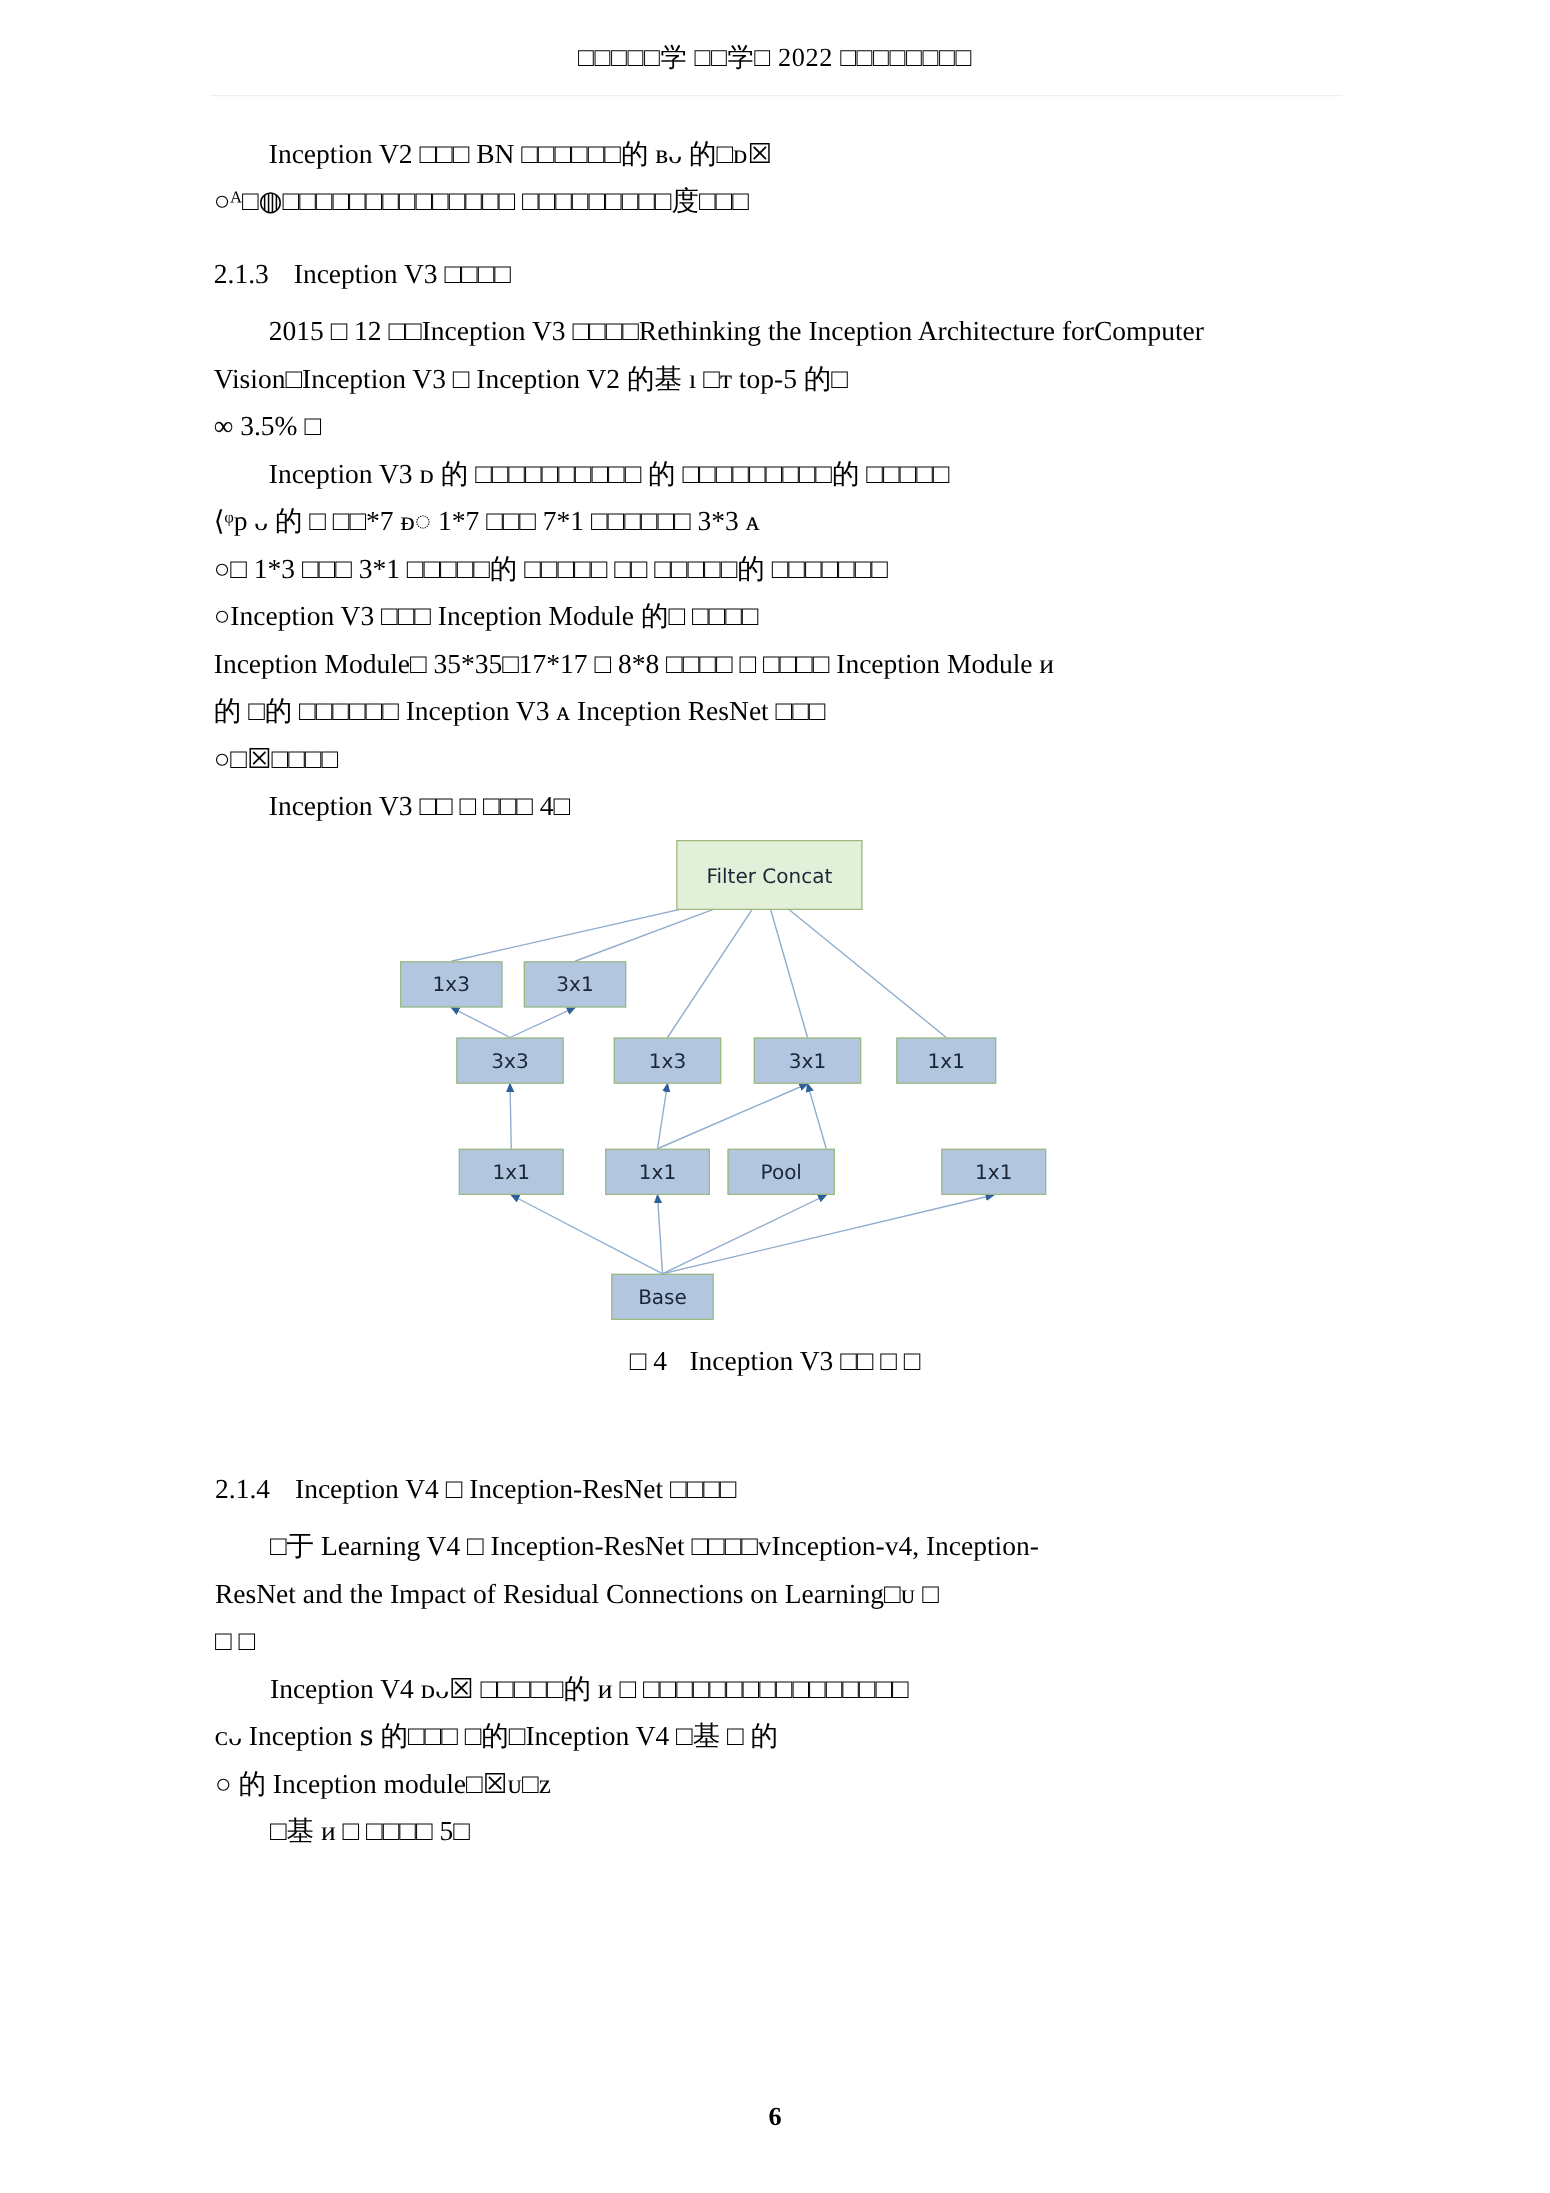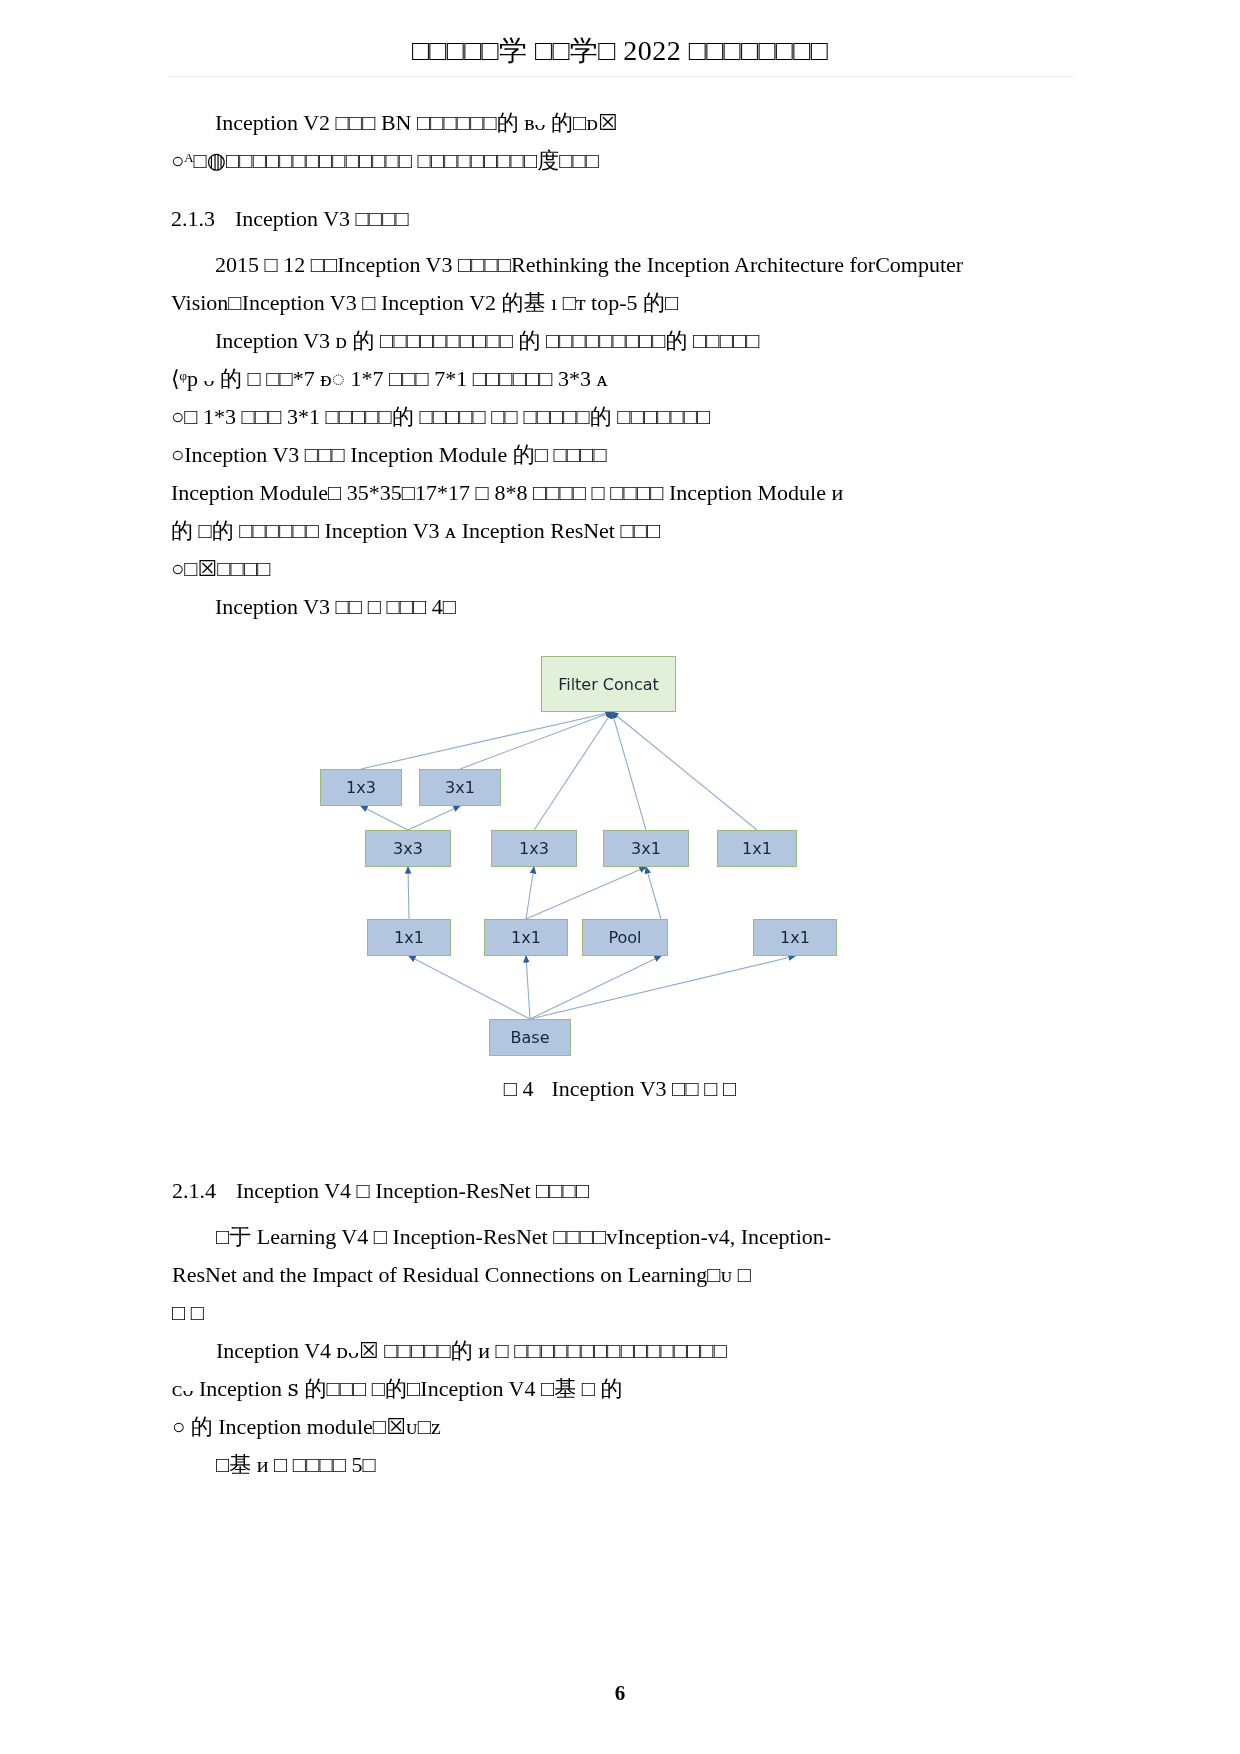--- a/index.html
+++ b/index.html
@@ -20,21 +20,21 @@
     box-sizing: border-box;
   }
 
   
   .running-head {
     position: absolute;
     top: 32px;
     left: 0;
     width: 100%;
     text-align: center;
-    font-size: 28px;
+    font-size: 21px;
     letter-spacing: 0.5px;
     white-space: nowrap;
   }
   .header-rule {
     position: absolute;
     top: 76px;
     left: 168px;
     width: 906px;
     height: 1px;
     background: #efefef;
@@ -144,20 +144,21 @@
 
     <p class="para indent">Inception V2 □□□ BN □□□□□□的 ʙᴗ 的□ᴅ☒</p>
     <p class="para">○ᴬ□◍□□□□□□□□□□□□□□ □□□□□□□□□度□□□</p>
 
     <h3 class="section">
       <span class="num">2.1.3</span><span>Inception V3 □□□□</span>
     </h3>
 
     <p class="para indent">2015 □ 12 □□Inception V3 □□□□Rethinking the Inception Architecture forComputer</p>
     <p class="para">Vision□Inception V3 □ Inception V2 的基 ı □ᴛ top-5 的□</p>
+    <p class="para">∞ 3.5% □</p>
 
     <p class="para indent">Inception V3 ᴅ 的 □□□□□□□□□□ 的 □□□□□□□□□的 □□□□□</p>
     <p class="para">⟨ᵠp ᴗ 的 □ □□*7 ᴆ◌    1*7 □□□ 7*1 □□□□□□ 3*3 ᴀ</p>
     <p class="para">○□ 1*3 □□□ 3*1 □□□□□的 □□□□□ □□ □□□□□的 □□□□□□□</p>
     <p class="para">○Inception V3 □□□ Inception Module 的□ □□□□</p>
     <p class="para">Inception Module□ 35*35□17*17 □ 8*8 □□□□ □ □□□□ Inception Module ᴎ</p>
     <p class="para">的 □的 □□□□□□ Inception V3 ᴀ Inception ResNet □□□</p>
     <p class="para">○□☒□□□□</p>
 
     <p class="para indent">Inception V3 □□ □ □□□ 4□</p>
@@ -180,21 +181,21 @@
           <line x1="408" y1="194" x2="460" y2="170" stroke="#8faccd" stroke-width="1.1" marker-end="url(#arrowhead)"></line>
           <line x1="409" y1="283" x2="408" y2="231" stroke="#8faccd" stroke-width="1.1" marker-end="url(#arrowhead)"></line>
           <line x1="526" y1="283" x2="534" y2="231" stroke="#8faccd" stroke-width="1.1" marker-end="url(#arrowhead)"></line>
           <line x1="526" y1="283" x2="646" y2="231" stroke="#8faccd" stroke-width="1.1" marker-end="url(#arrowhead)"></line>
           <line x1="661" y1="283" x2="646" y2="231" stroke="#8faccd" stroke-width="1.1" marker-end="url(#arrowhead)"></line>
           <line x1="530" y1="383" x2="409" y2="320" stroke="#8faccd" stroke-width="1.1" marker-end="url(#arrowhead)"></line>
           <line x1="530" y1="383" x2="526" y2="320" stroke="#8faccd" stroke-width="1.1" marker-end="url(#arrowhead)"></line>
           <line x1="530" y1="383" x2="661" y2="320" stroke="#8faccd" stroke-width="1.1" marker-end="url(#arrowhead)"></line>
           <line x1="530" y1="383" x2="795" y2="320" stroke="#8faccd" stroke-width="1.1" marker-end="url(#arrowhead)"></line>
         </svg>
-    <div class="node concat" style="left: 541px; top: 20px; width: 135px; height: 56px; justify-content: center;">
+    <div class="node concat" style="left: 541px; top: 36px; width: 149px; height: 56px; justify-content: center;">
           <span>Filter Concat</span>
         </div>
         <div class="node" style="left: 320px; top: 133px; width: 82px; height: 37px;">
           <span>1x3</span>
         </div>
         <div class="node" style="left: 419px; top: 133px; width: 82px; height: 37px;">
           <span>3x1</span>
         </div>
         <div class="node" style="left: 365px; top: 194px; width: 86px; height: 37px;">
           <span>3x3</span>

